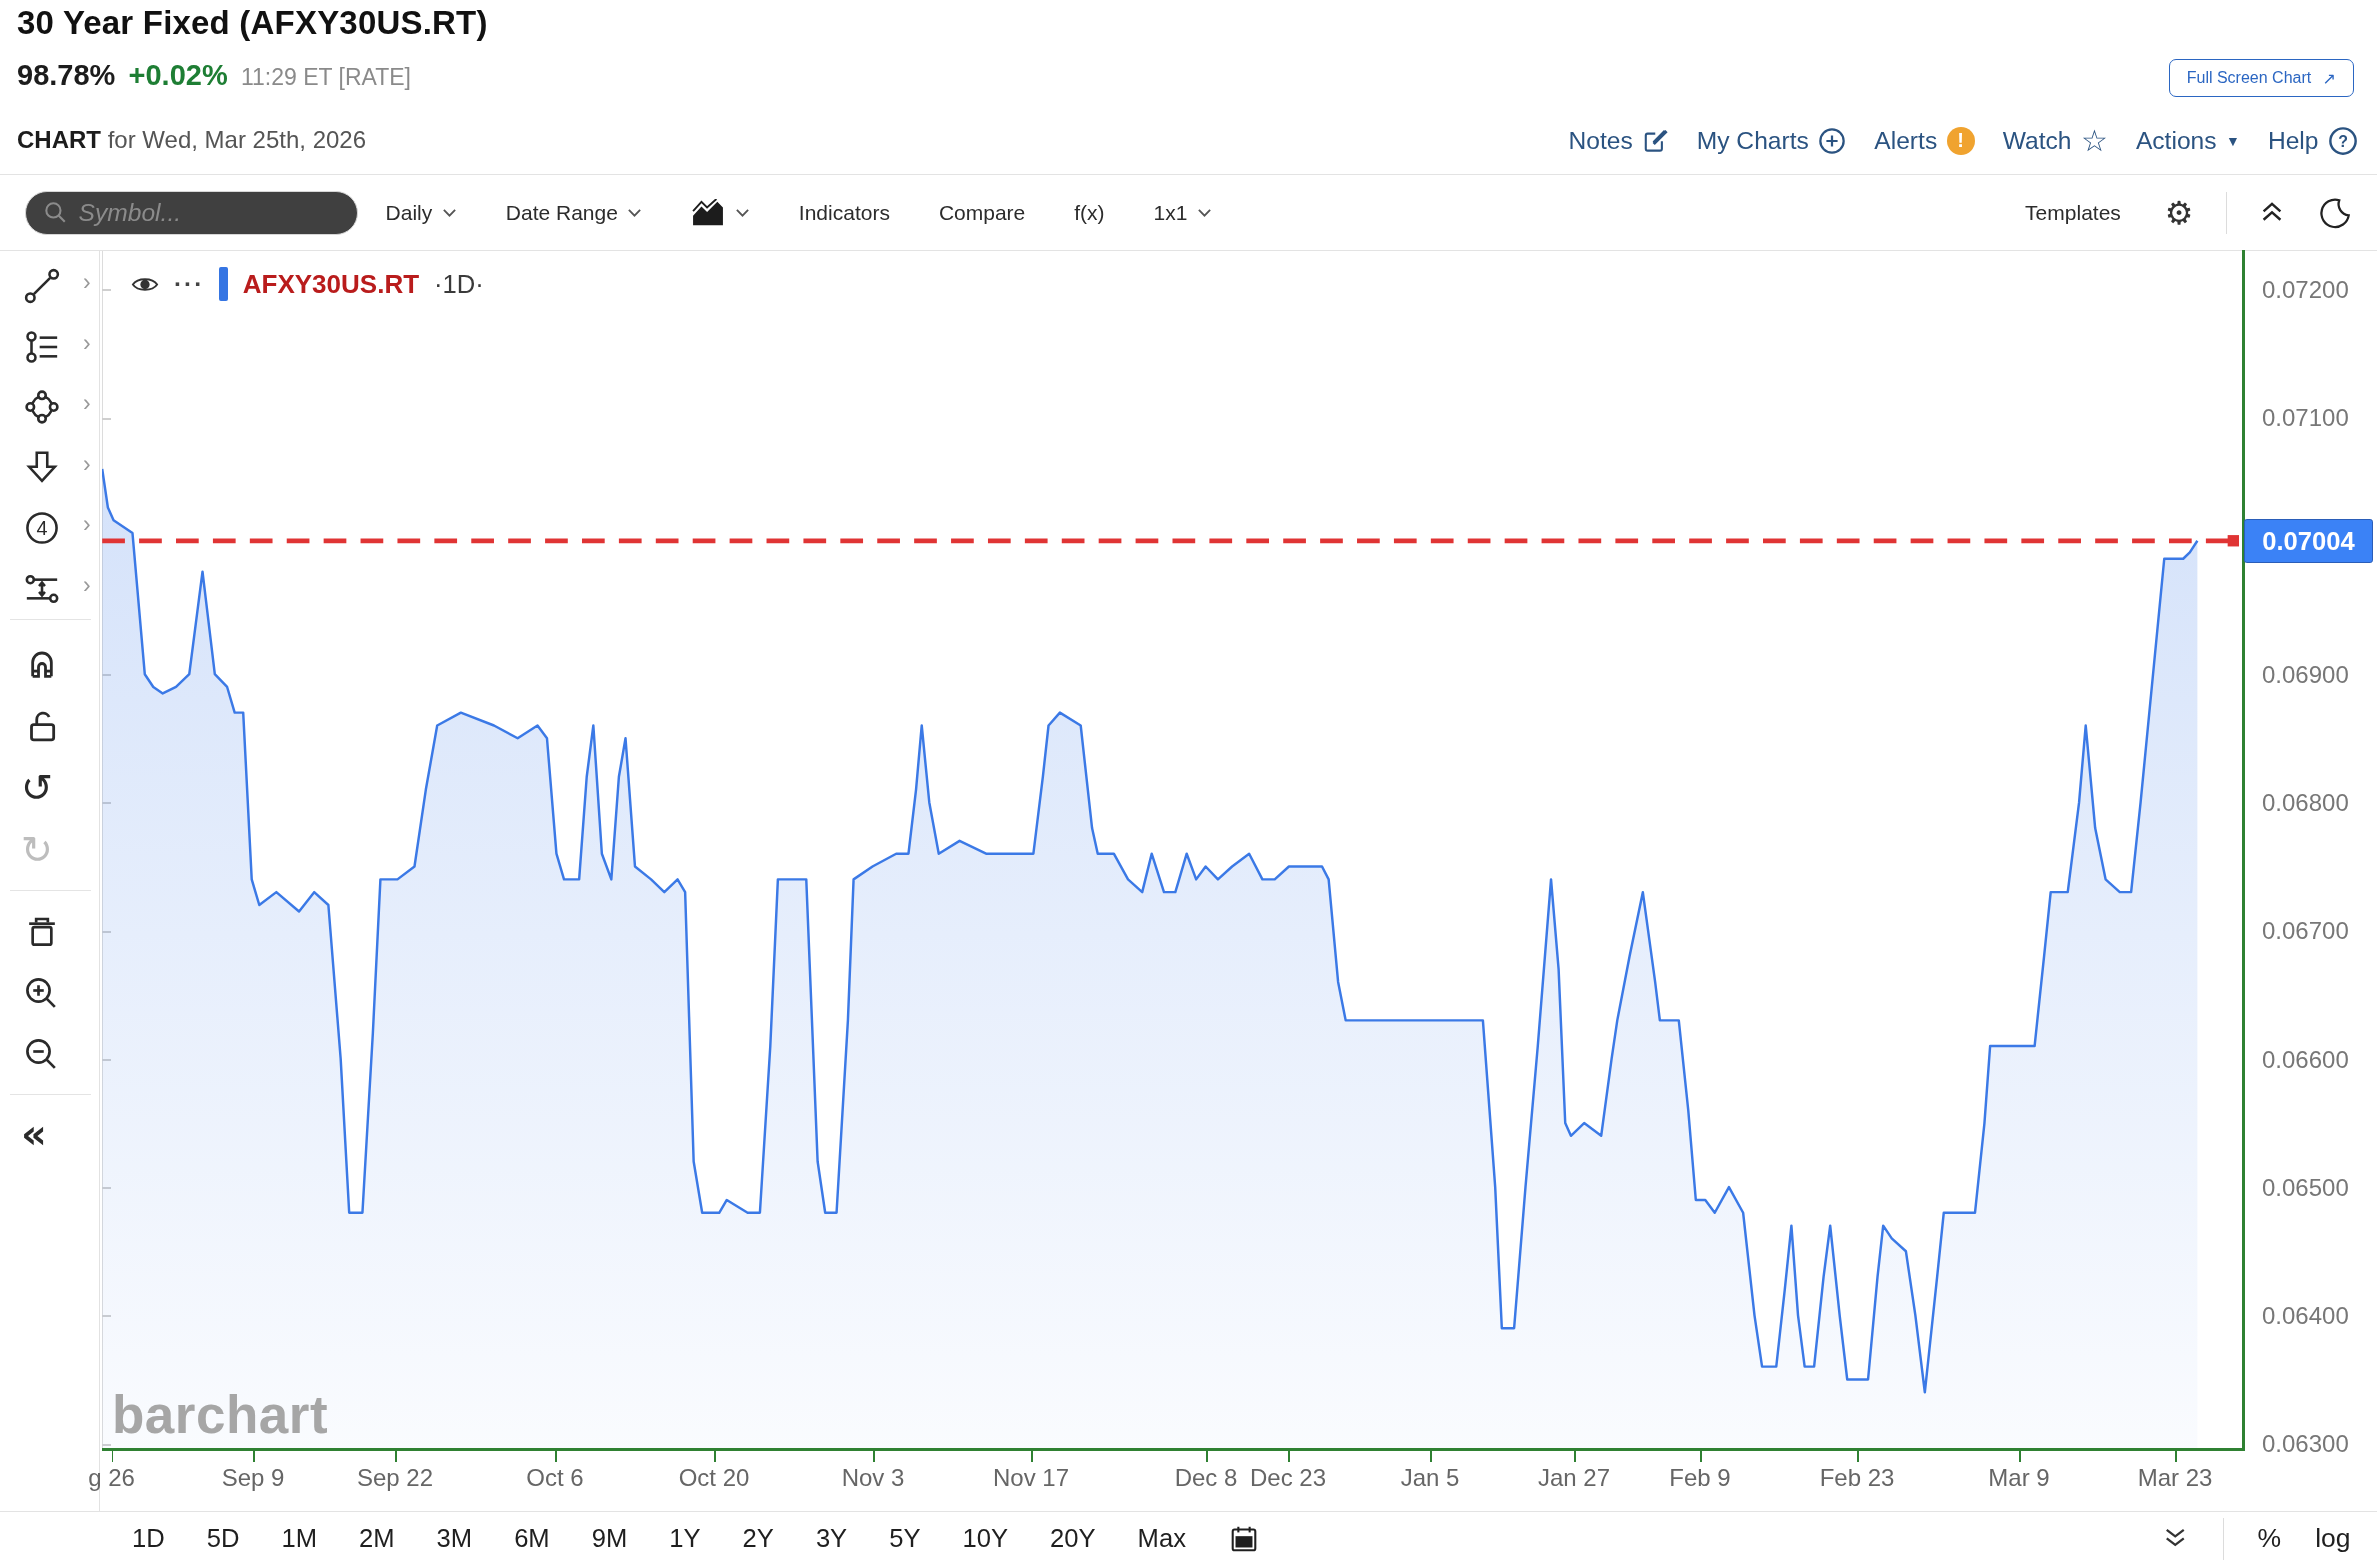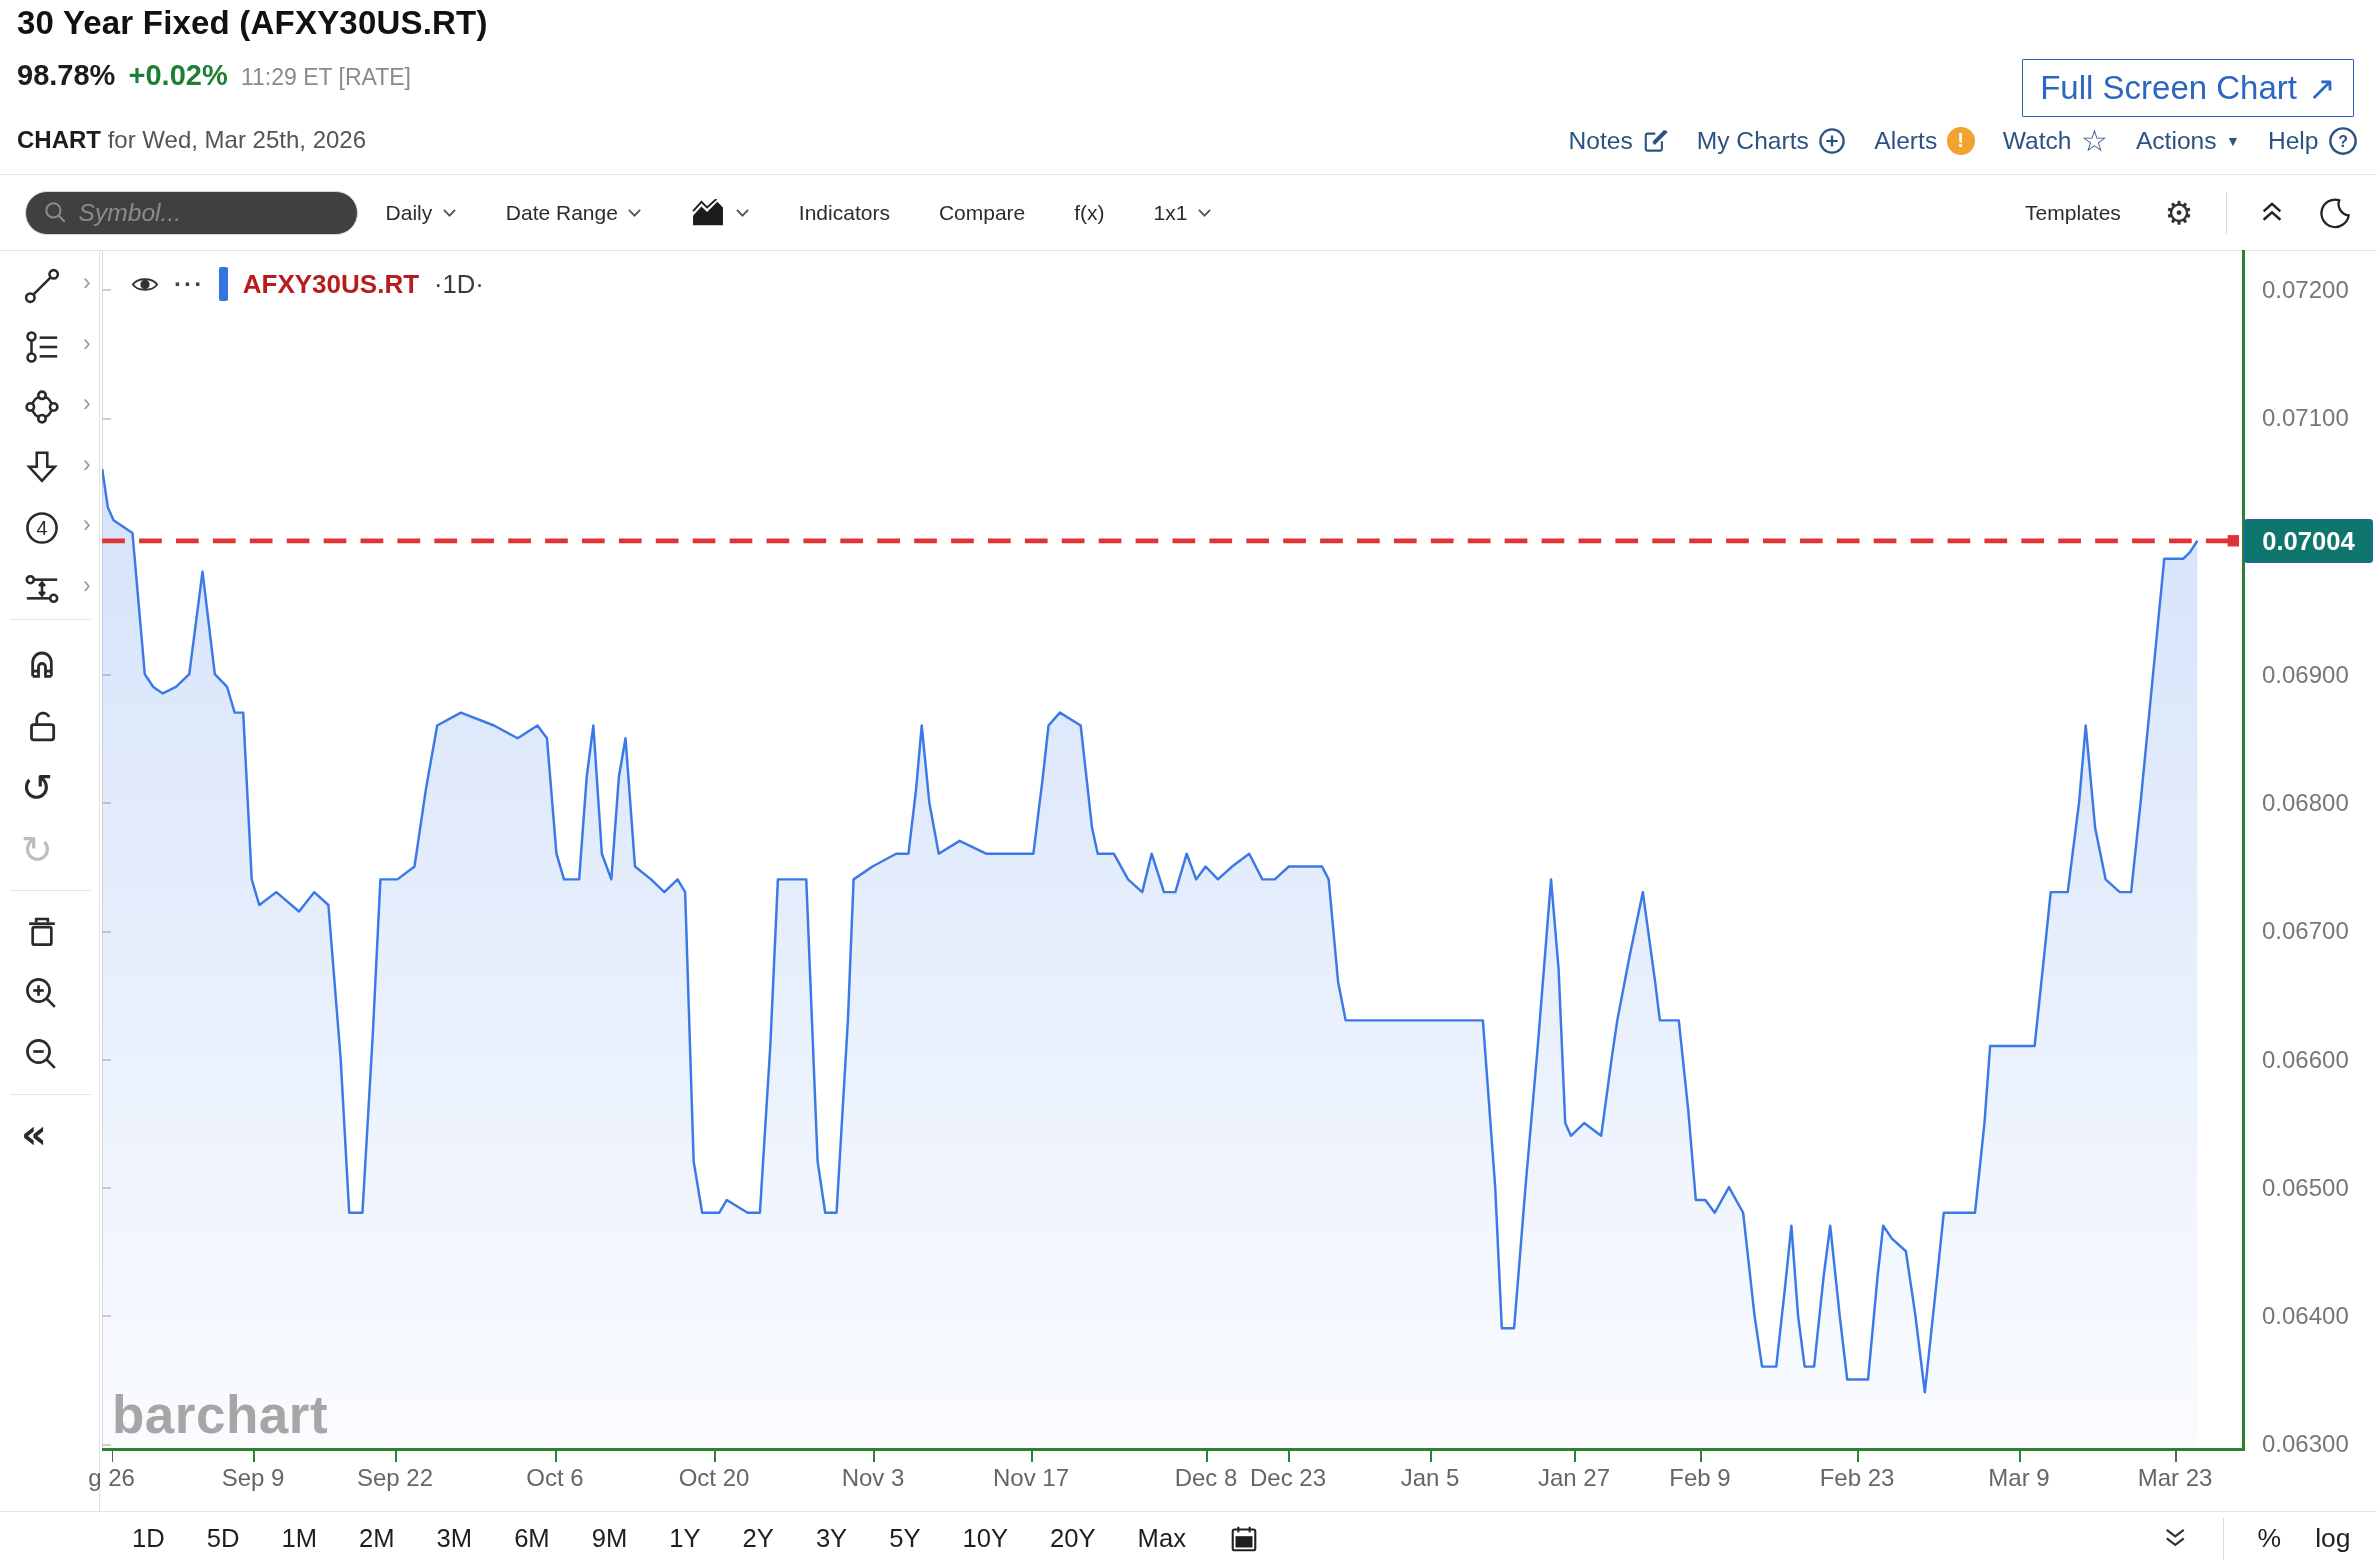--- a/index.html
+++ b/index.html
@@ -6,21 +6,21 @@
   html,body { width:2377px; height:1565px; background:#fff; font-family:"Liberation Sans","DejaVu Sans",sans-serif; color:#222; overflow:hidden; }
   .abs { position:absolute; }
   body { position:relative; }
 
   
   #page-title { left:17px; top:3.8px; font-size:33px; font-weight:800; color:#111; letter-spacing:0.2px; }
   #price-row { left:17px; top:59px; display:flex; align-items:baseline; gap:13.2px; }
   #price-last { font-size:29px; font-weight:800; color:#1c1c1c; }
   #price-change { font-size:29px; font-weight:800; color:#1e7e34; }
   #price-time { font-size:23px; color:#8a8a8a; }
-  #fullscreen-btn { right:23px; top:59px; border:1.9px solid #2b66c2; color:#2b66c2; border-radius:1px; padding:8.5px 17px; font-size:33px; display:flex; gap:11.4px; align-items:center; cursor:pointer; background:#fff; }
+  #fullscreen-btn { right:23px; top:59px; border:1.9px solid #2b66c2; color:#2b66c2; border-radius:7px; padding:8.5px 17px; font-size:16px; display:flex; gap:11.4px; align-items:center; cursor:pointer; background:#fff; }
   #meta-row { left:17px; top:126px; font-size:24px; color:#555; }
   #meta-row b { color:#1c1c1c; font-weight:800; }
   #header-links { right:19px; top:123px; display:flex; gap:28px; align-items:center; }
   .hlink { display:flex; gap:9.5px; align-items:center; font-size:24.6px; color:#2b5381; cursor:pointer; }
   .alert-dot { width:28px; height:28px; border-radius:50%; background:#f0a32f; color:#fff; font-weight:800; font-size:20px; display:flex; align-items:center; justify-content:center; }
   .caret { font-size:14px; color:#2b5381; }
   .hr { left:0; right:0; height:0.9px; background:#e3e3e3; }
 
   
   #chart-toolbar { left:0; top:175px; width:2377px; height:75px; display:flex; align-items:center; padding:0 24.6px; }
@@ -45,21 +45,21 @@
   #legend .sym { font-size:26px; font-weight:700; color:#b91c1c; }
   #legend .per { font-size:25.6px; color:#3a3a3a; }
   #watermark { left:112px; top:1384px; font-size:53px; font-weight:700; color:#a6a6a6; letter-spacing:0.5px; }
 
   #x-axis-line { left:102px; top:1448px; width:2141px; height:2.8px; background:#2f8132; }
   #y-axis-line { left:2242px; top:250px; width:2.8px; height:1201px; background:#2f8132; }
   .x-tick { position:absolute; width:1.9px; height:11.4px; background:#2f8132; top:0; }
   .x-label { position:absolute; top:13.2px; font-size:24px; color:#666; transform:translateX(-50%); white-space:nowrap; }
   .y-label { position:absolute; left:17px; font-size:24px; color:#777; }
   .edge-tick { position:absolute; left:0; width:8.5px; height:1.9px; background:#cfcfcf; }
-  #price-badge { left:2244px; width:129px; height:44px; background:#0f766e; border:0.9px solid #2a5db8; border-radius:2.8px; color:#fff; font-size:25.6px; font-weight:800; display:flex; align-items:center; justify-content:center; }
+  #price-badge { left:2244px; width:129px; height:44px; background:#3b82f6; border:0.9px solid #2a5db8; border-radius:2.8px; color:#fff; font-size:25.6px; font-weight:800; display:flex; align-items:center; justify-content:center; }
 
   
   #bottom-bar { left:0; top:1512px; width:2377px; height:53px; display:flex; align-items:center; padding:0 26.5px 0 132px; }
   .range-btn { font-size:25.6px; color:#1f1f1f; margin-right:42px; cursor:pointer; white-space:nowrap; }
   #bottom-right { margin-left:auto; display:flex; align-items:center; gap:34px; }
   .br-txt { font-size:26.5px; color:#1f1f1f; cursor:pointer; }
 </style>
 </head>
 <body>
 

